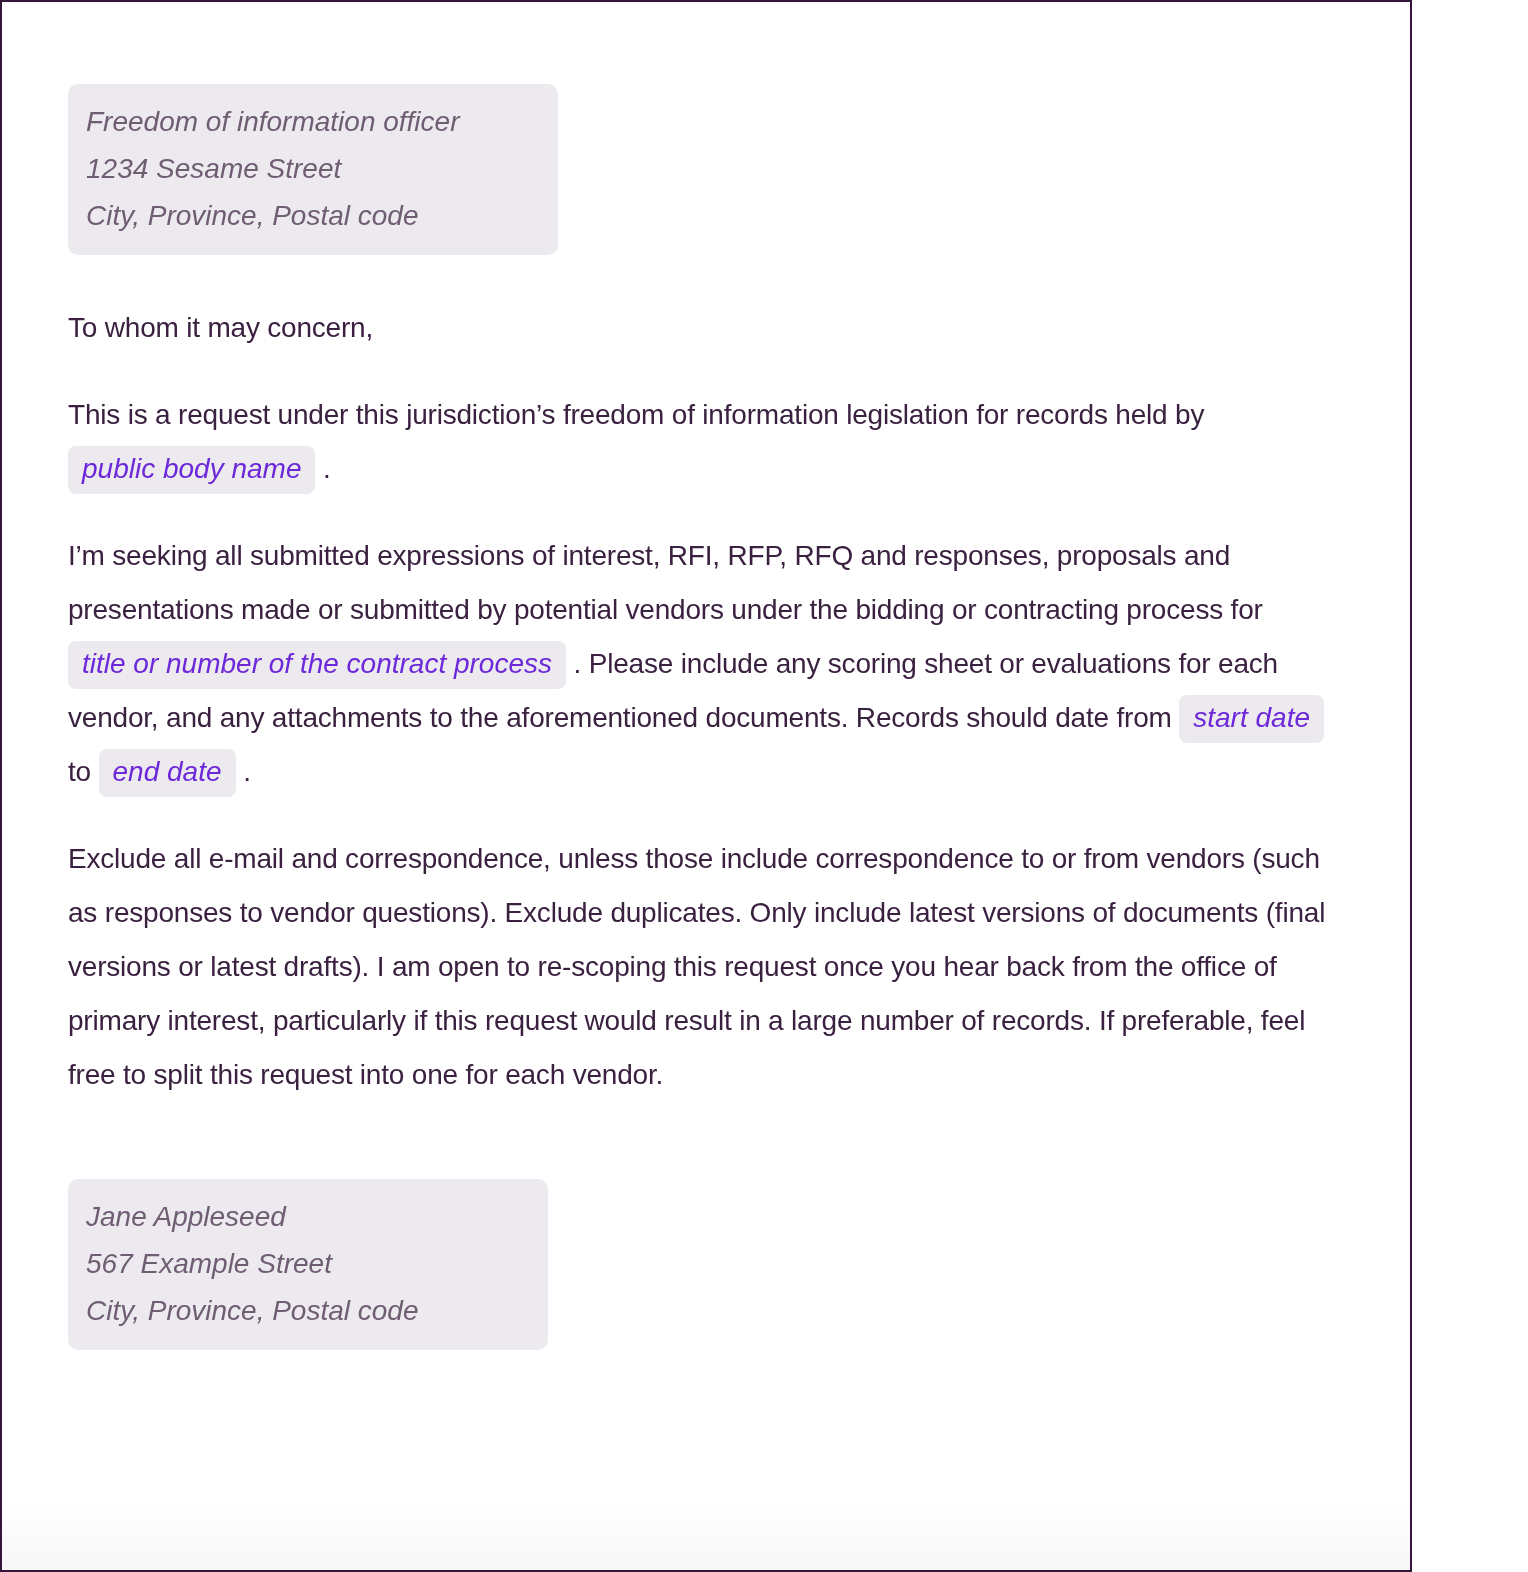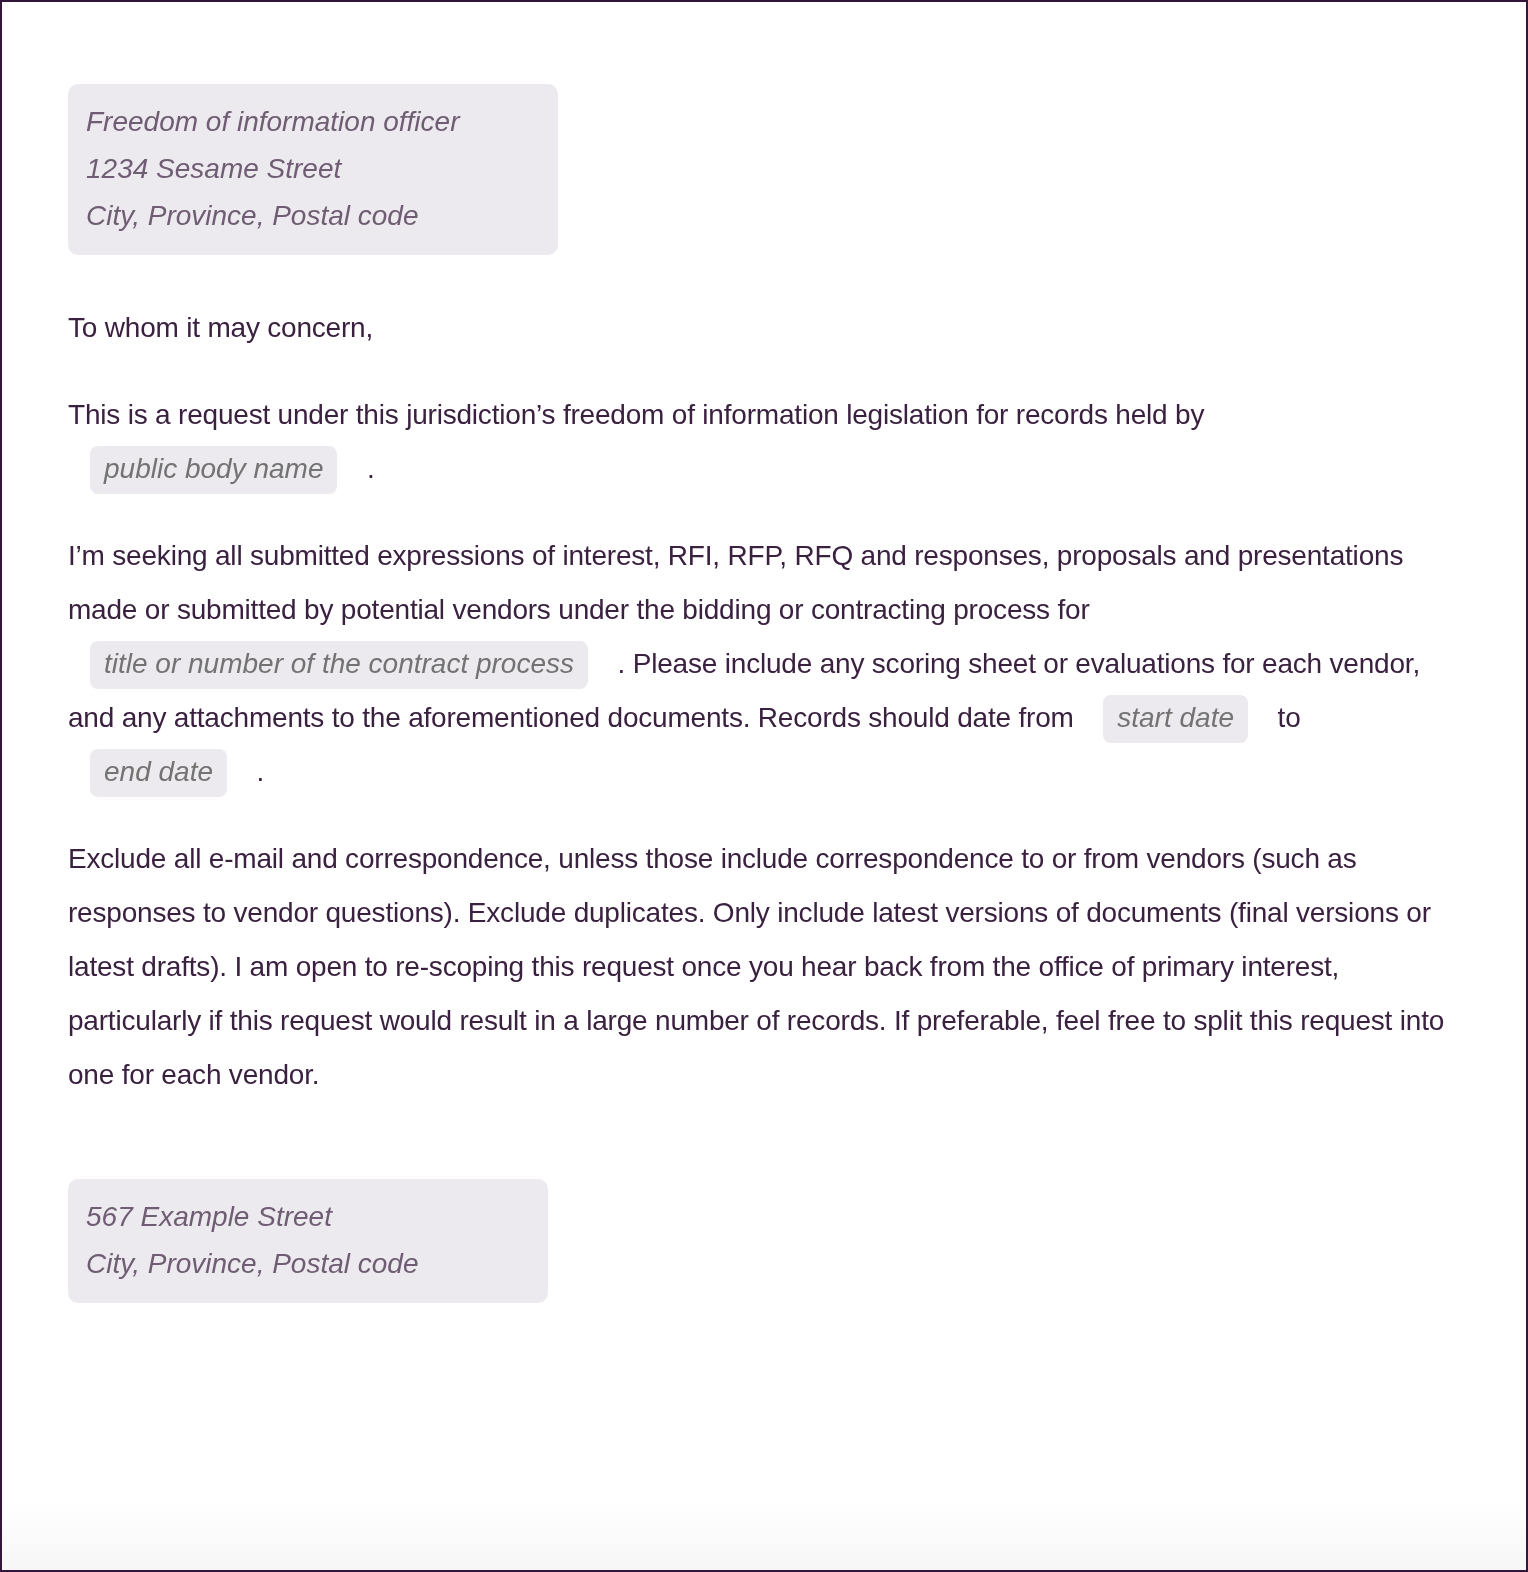--- a/index.html
+++ b/index.html
@@ -4,21 +4,21 @@
 <style>
   * { margin: 0; padding: 0; box-sizing: border-box; }
 
   html, body {
     background: #ffffff;
     font-family: "Liberation Sans", "DejaVu Sans", sans-serif;
   }
 
   .page {
     position: relative;
-    width: 1528px;
+    width: 1412px;
     height: 1572px;
     background: #ffffff;
     border: 2px solid #331639;
     overflow: hidden;
     color: #3b2140;
     padding: 82px 66px 2px 66px;
     font-size: 28px;
     line-height: 54px;
     letter-spacing: -0.2px;
     font-stretch: condensed;
@@ -50,23 +50,23 @@
   .sender-block   { margin-top: 44px; min-width: 480px; margin-bottom: 60px; }
 
   p.body-par { margin: 0 0 33px 0; max-width: 1400px; }
   p.salutation { margin-bottom: 33px; }
 
   .chip {
     display: inline-block;
     background: #eceaee;
     border-radius: 8px;
     padding: 1px 14px 3px 14px;
-    margin: 0 22px;
+    margin: 0 0;
     font-style: italic;
-    color: #737373;
+    color: #6d28d9;
     line-height: 44px;
     letter-spacing: 0;
     white-space: nowrap;
   }
 </style>
 </head>
 <body>
 
 <div class="page">
 
@@ -79,17 +79,18 @@
   <p class="body-par salutation">To whom it may concern,</p>
 
   <p class="body-par"><span>This is a request under this jurisdiction’s freedom of information legislation for records held by</span> <span class="chip">public body name</span> <span>.</span></p>
 
   <p class="body-par"><span>I’m seeking all submitted expressions of interest, RFI, RFP, RFQ and responses, proposals and presentations made or submitted by potential vendors under the bidding or contracting process for</span> <span class="chip">title or number of the contract process</span> <span>. Please include any scoring sheet or evaluations for each vendor, and any attachments to the aforementioned documents. Records should date from</span> <span class="chip">start date</span> <span>to</span> <span class="chip">end date</span> <span>.</span></p>
 
   <p class="body-par">Exclude all e-mail and correspondence, unless those include correspondence to or from vendors (such as responses to vendor questions). Exclude duplicates. Only include latest versions of documents (final versions or latest drafts). I am open to re-scoping this request once you hear back from the office of primary interest, particularly if this request would result in a large number of records. If preferable, feel free to split this request into one for each vendor.</p>
 
 
   <div class="address-block sender-block">
+    <div>Jane Appleseed</div>
     <div>567 Example Street</div>
     <div>City, Province, Postal code</div>
   </div>
 
 </div>
 
 </body></html>

